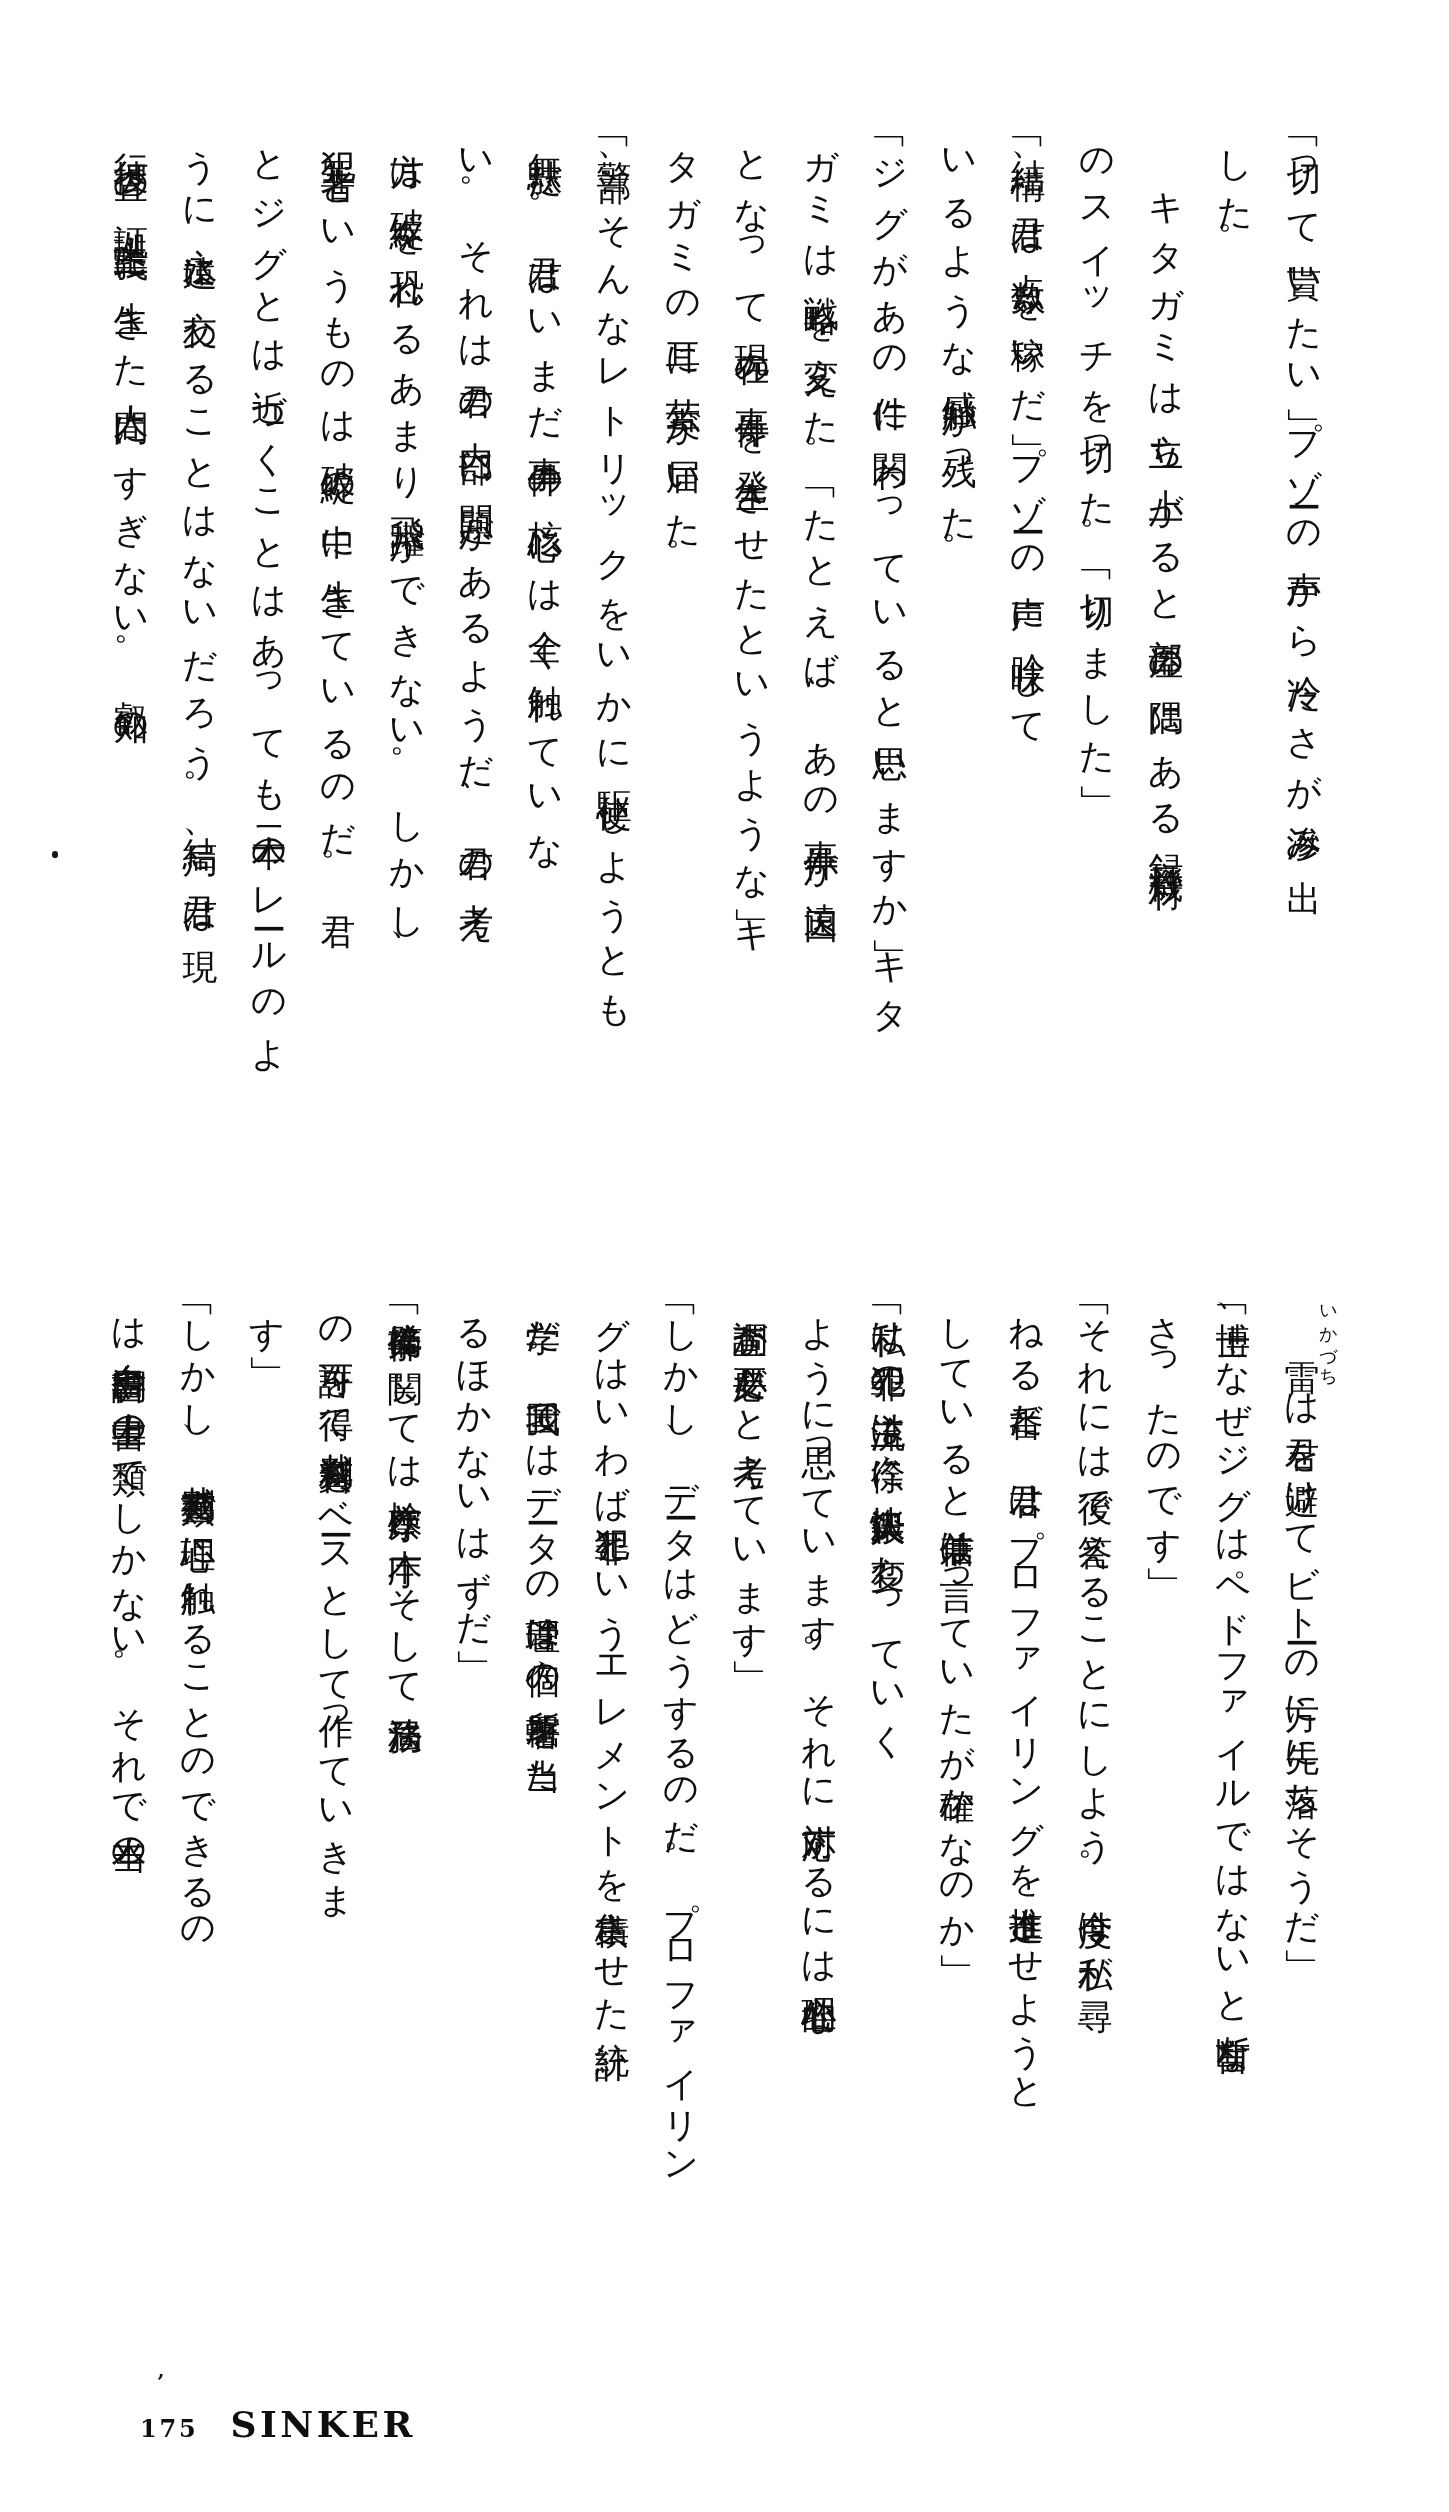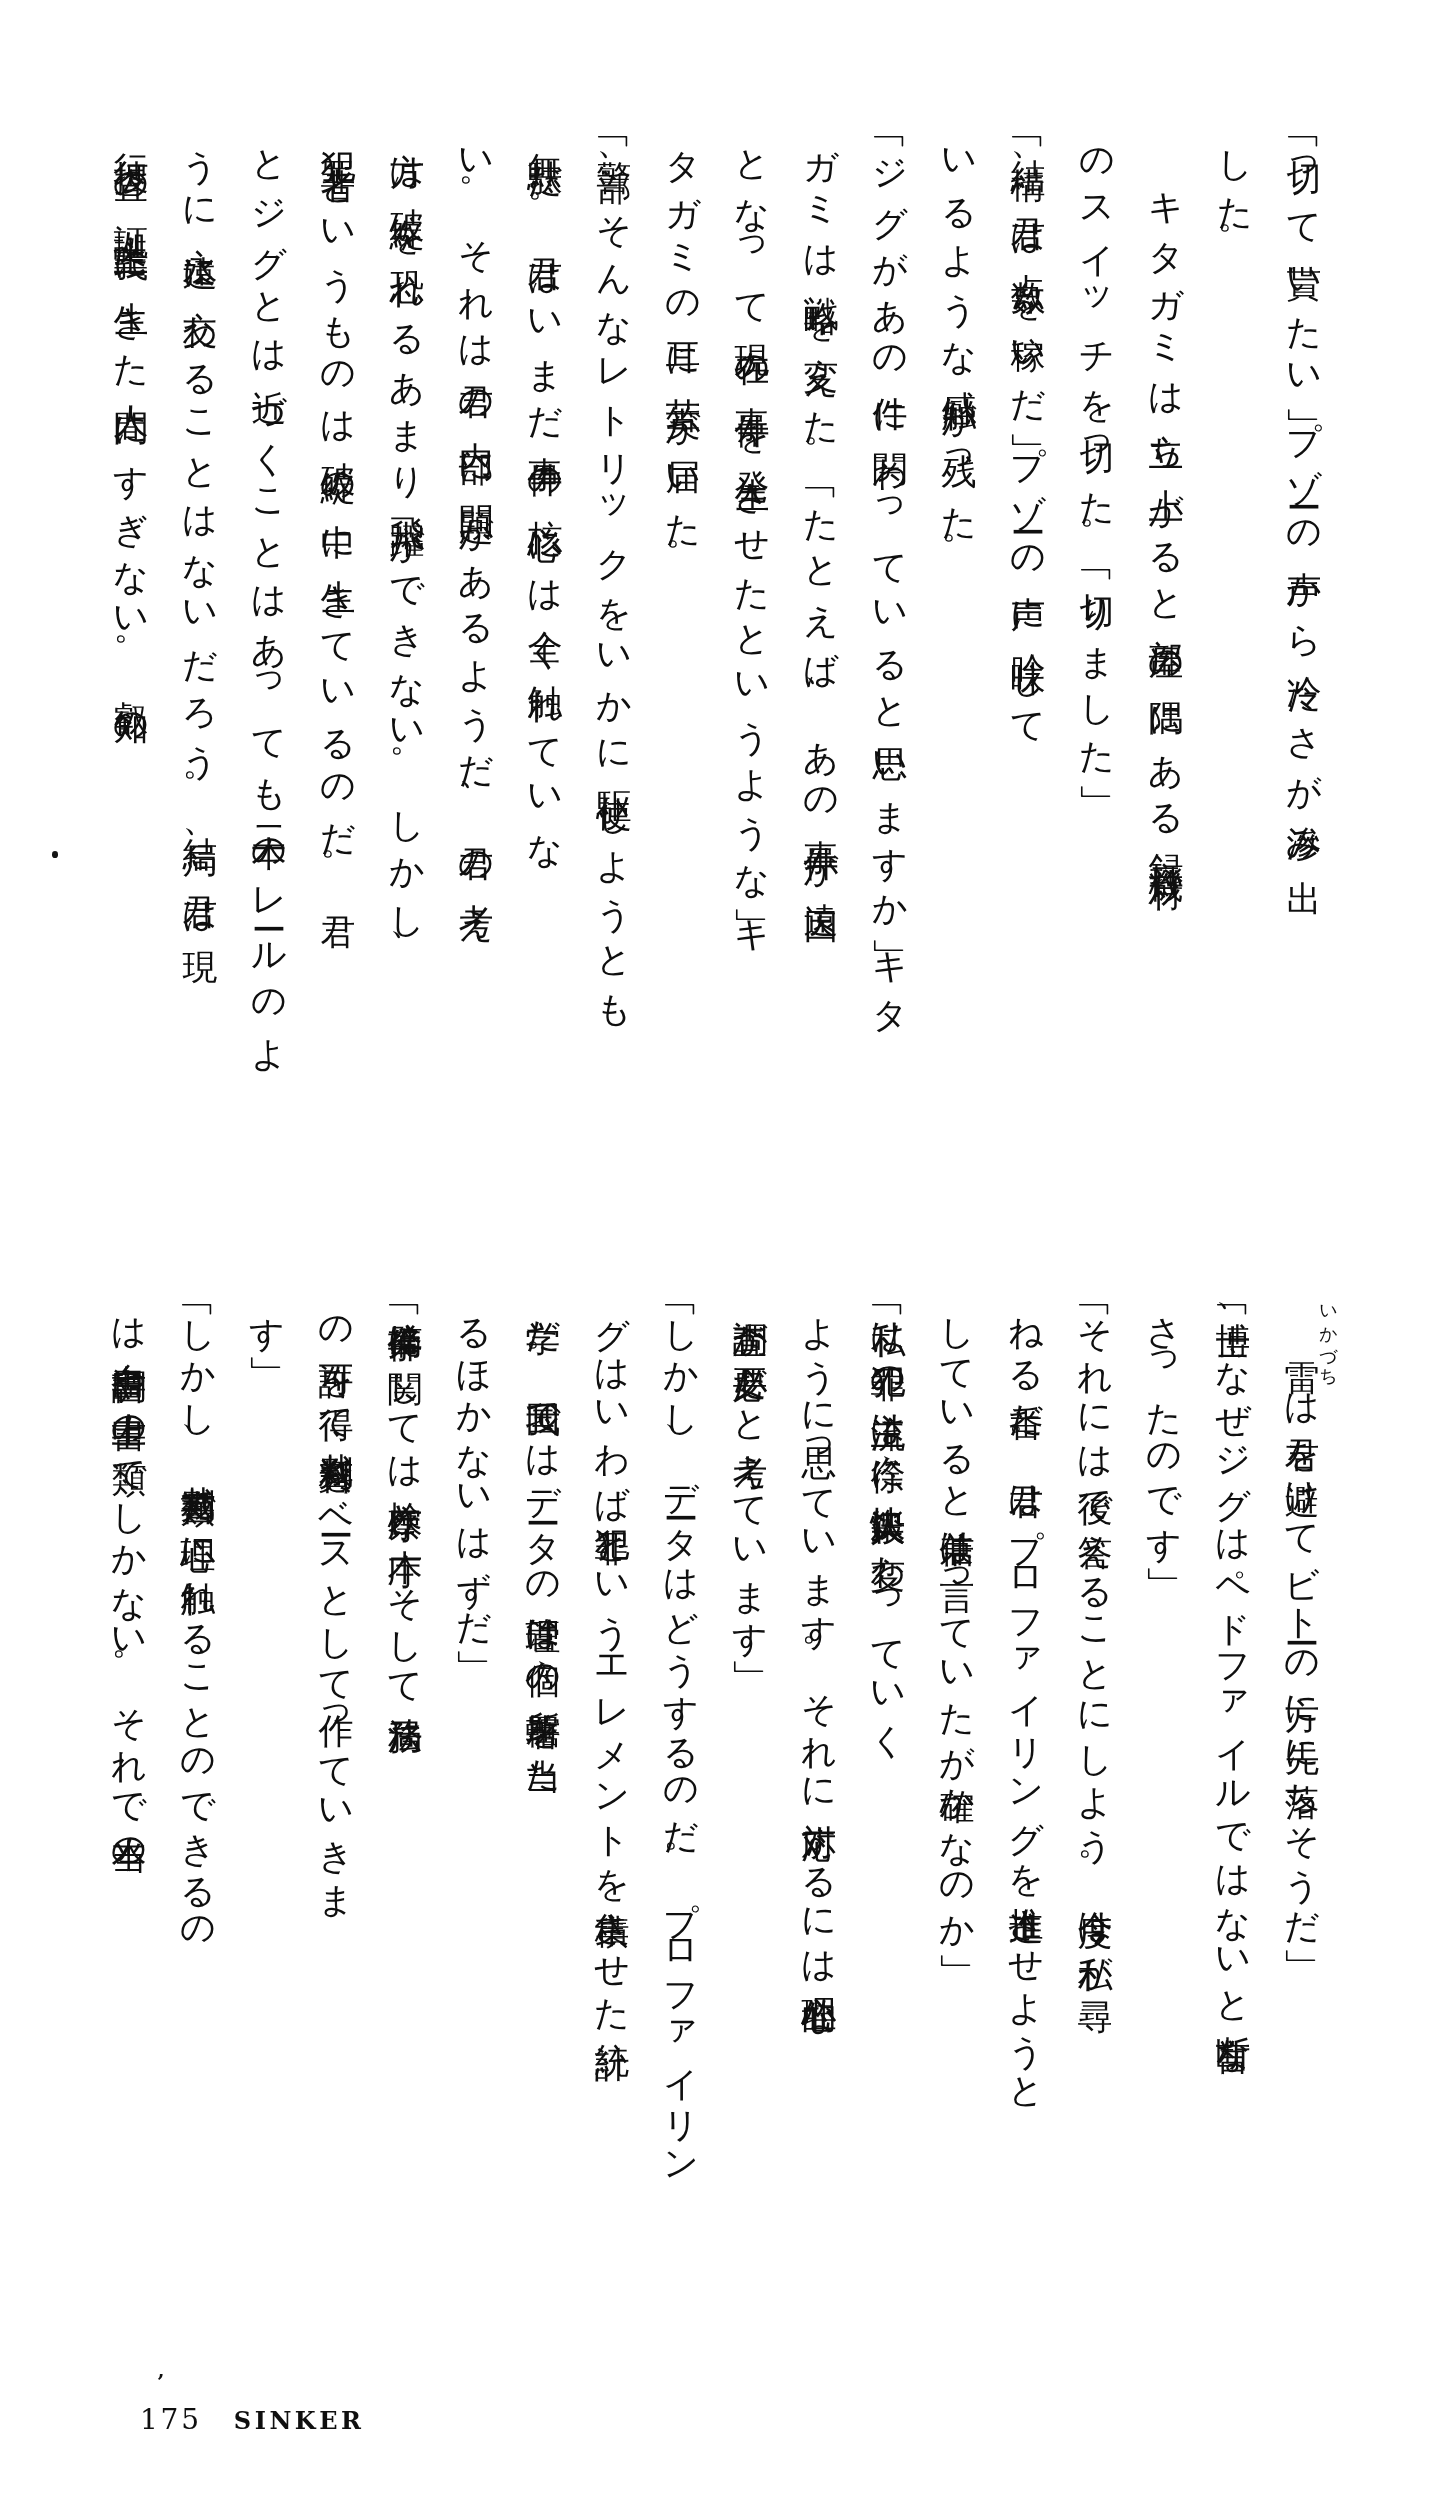--- a/index.html
+++ b/index.html
@@ -59,27 +59,27 @@
   
   .footer {
     position: absolute;
     left: 140px;
     top: 2403px;
     display: flex;
     align-items: baseline;
     gap: 32px;
   }
   .page-number {
-    font-size: 28px;
+    font-size: 24px;
     letter-spacing: 2.8px;
-    font-weight: 400;
+    font-weight: 700;
     font-variant-numeric: oldstyle-nums;
   }
   .running-title {
-    font-size: 24px;
+    font-size: 36px;
     letter-spacing: 3.5px;
     font-weight: 700;
   }
   
   .artifact-dot {
     position: absolute;
     left: 52px;
     top: 851px;
     width: 6.3px;
     height: 7px;

